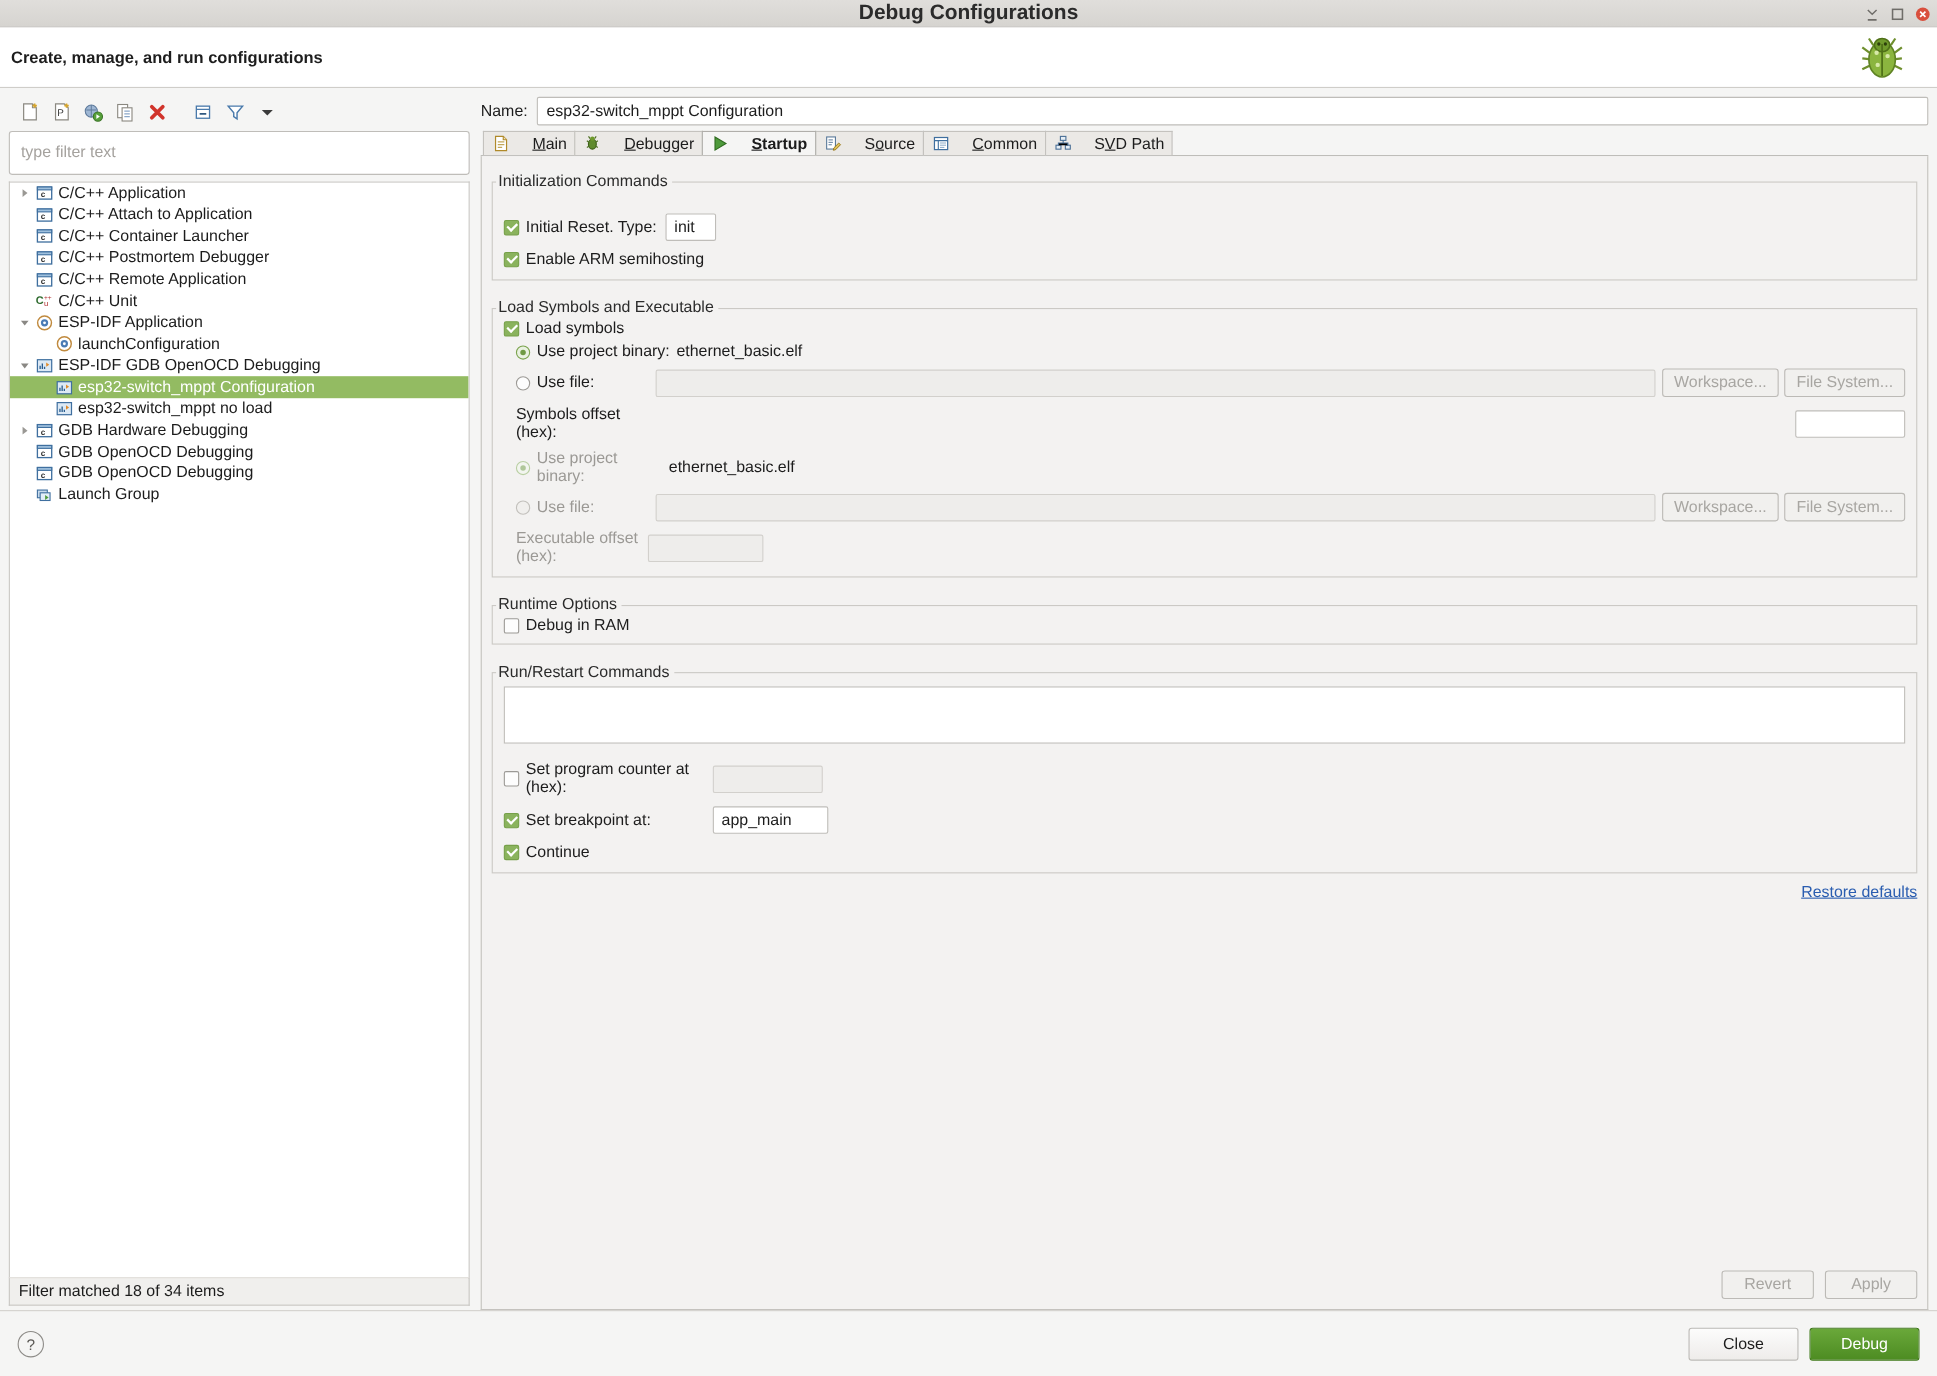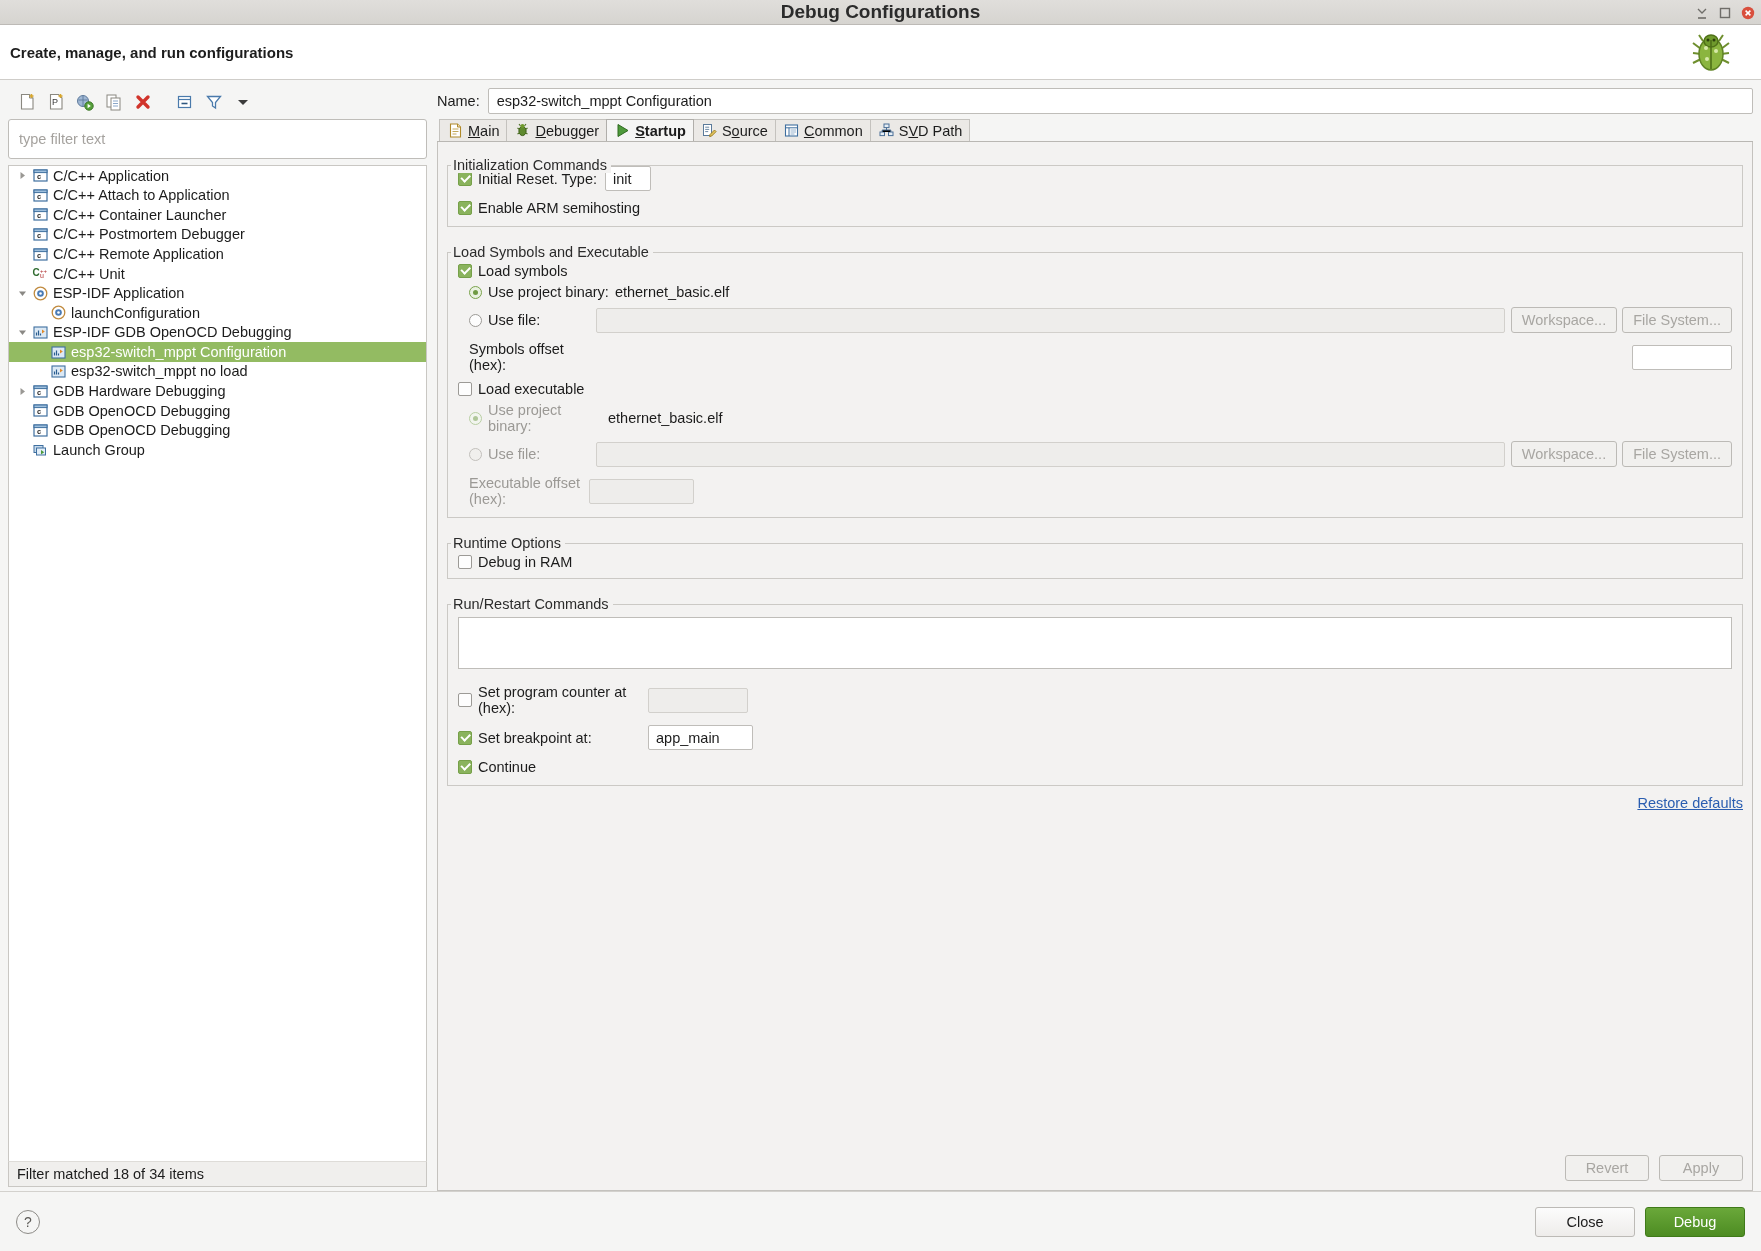--- a/index.html
+++ b/index.html
@@ -140,21 +140,21 @@
     color: #1c1c1c; outline: none;
   }
 
   .tabstrip {
     display: flex; align-items: flex-end;
     height: 22px;
     border-bottom: 1px solid #b9b7b3;
     padding-left: 2px;
   }
   .tab {
-    display: flex; align-items: center; gap: 4px;
+    display: flex; align-items: center; gap: 20px;
     height: 22px; padding: 0 7px;
     border: 1px solid #c4c2be;
     border-bottom: none;
     background: #ebe9e6;
     font-size: 14.5px;
     margin-right: -1px;
     position: relative;
   }
   .tab.active {
     background: #f5f5f4;
@@ -178,21 +178,21 @@
   .group { margin-bottom: 9px; }
   .group > .gtitle {
     font-size: 14.5px; color: #2b2b2b;
     padding: 0 4px 0 2px;
     display: inline-block;
     background: #f3f2f1;
     position: relative; top: 8px; left: 4px;
   }
   .gbody {
     border: 1px solid #cbc9c5;
-    padding: 0 10px 10px 10px;
+    padding: 28px 10px 10px 10px;
     background: #f3f2f1;
   }
 
   
   .row { display: flex; align-items: center; }
   .cb {
     width: 14px; height: 14px; flex: 0 0 14px;
     border: 1px solid #9c9a96; border-radius: 2px;
     background: #fdfdfd;
     display: inline-flex; align-items: center; justify-content: center;
@@ -684,24 +684,20 @@
             <input class="txt dis" type="text" style="flex: 1 1 0%; min-width: 0px;" value="">
             <button class="btn dis" style="margin-left:6px;">Workspace...</button>
             <button class="btn dis" style="margin-left:5px;">File System...</button>
           </div>
 
           <div class="row" style="margin:0 0 8px 11px;justify-content:space-between;">
             <span class="lab" style="width:120px;">Symbols offset (hex):</span>
             <input class="txt" type="text" style="width: 100px;" value="">
           </div>
 
-          <div class="row" style="margin-bottom:5px;">
-            <span class="cb"></span>
-            <span class="lab">Load executable</span>
-          </div>
 
           <div class="row" style="margin:0 0 7px 11px;">
             <span class="rb dim on"></span>
             <span class="lab dim" style="width:120px;">Use project binary:</span>
             <span class="lab">ethernet_basic.elf</span>
           </div>
 
           <div class="row" style="margin:0 0 8px 11px;">
             <span class="rb dim"></span>
             <span class="lab dim" style="width:108px;">Use file:</span>

